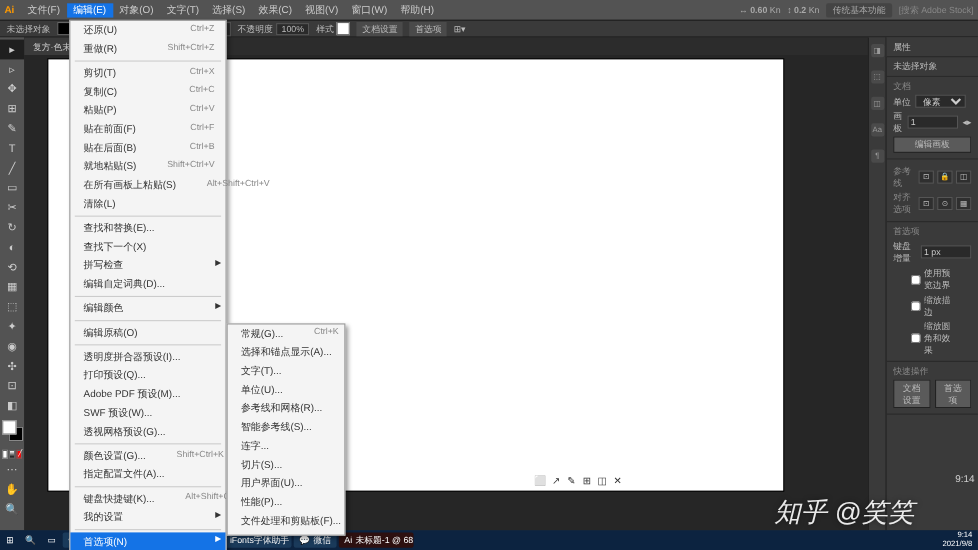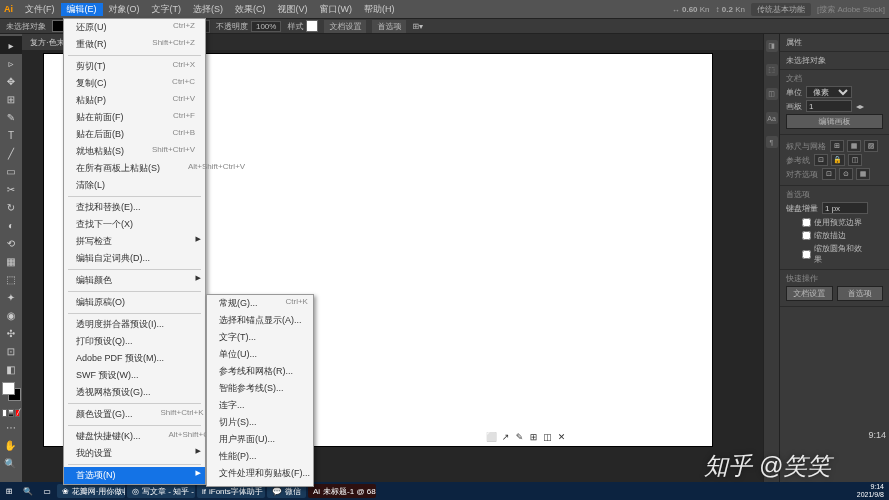--- a/index.html
+++ b/index.html
@@ -27,21 +27,21 @@
 .tools .mini-swatch{display:flex;gap:1px;margin:1px 2px}
 .tools .mini-swatch div{width:8px;height:8px;border:1px solid #666}
 .canvas-wrap{flex:1;background:#262626;position:relative;overflow:hidden}
 .tab-strip{height:16px;background:#2c2c2c;display:flex;font-size:8px}
 .tab-strip .tab{padding:2px 8px;background:#3a3a3a;border-right:1px solid #222;color:#ccc;display:flex;align-items:center;gap:4px}
 .tab-strip .tab .x{font-size:8px;cursor:pointer}
 .artboard{position:absolute;left:22px;top:20px;width:668px;height:392px;background:#fff;box-shadow:0 0 0 1px #000}
 .floaty{position:absolute;left:460px;top:395px;display:flex;gap:3px;padding:2px 4px;border-radius:3px}
 .floaty span{width:11px;height:11px;display:inline-flex;align-items:center;justify-content:center;font-size:9px;color:#333}
 .floaty span.g{color:#1a8}
-.panel-col{width:110px;background:#3a3a3a;border-left:1px solid #222;display:flex;flex-direction:column;font-size:8px;color:#bbb}
+.panel-col{width:84px;background:#3a3a3a;border-left:1px solid #222;display:flex;flex-direction:column;font-size:8px;color:#bbb}
 .panel-col .phdr{padding:3px 6px;background:#3a3a3a;border-bottom:1px solid #2a2a2a}
 .panel-col .section{padding:3px 6px;border-bottom:1px solid #2a2a2a}
 .panel-col .row{display:flex;gap:4px;align-items:center;margin:2px 0}
 .panel-col select,.panel-col input{background:#2a2a2a;border:1px solid #555;color:#ccc;font-size:8px;padding:0 2px;width:46px;height:12px}
 .panel-col .btn{background:#5a5a5a;border:1px solid #222;padding:1px 4px;text-align:center;font-size:8px;cursor:pointer;flex:1}
 .panel-col .chk{display:flex;gap:3px;align-items:center;padding:1px 16px}
 .panel-col .chk input{width:9px;height:9px}
 .panel-col .iconrow{display:flex;gap:3px}
 .panel-col .iconrow span{width:14px;height:12px;border:1px solid #555;background:#2f2f2f;display:inline-flex;align-items:center;justify-content:center;font-size:7px}
 .collapsed-col{width:16px;background:#3a3a3a;border-left:1px solid #222;display:flex;flex-direction:column;gap:12px;padding-top:6px;align-items:center}
@@ -194,28 +194,20 @@
           <span>画板</span>
           <input value="1" style="">
           <span>◂▸</span>
         </div>
       <div class="row">
           <div class="btn">编辑画板</div>
         </div>
     </div>
     <div class="section">
       <div class="row">
-          <span style="color:#888">标尺与网格</span>
-          <div class="iconrow">
-            <span>⊞</span>
-            <span>▦</span>
-            <span>▨</span>
-          </div>
-        </div>
-      <div class="row">
           <span style="color:#888">参考线</span>
           <div class="iconrow">
             <span>⊡</span>
             <span>🔒</span>
             <span>◫</span>
           </div>
         </div>
       <div class="row">
           <span style="color:#888">对齐选项</span>
           <div class="iconrow">
@@ -342,20 +334,24 @@
     </div>
     <div class="mrow">
       <span class="lab">透视网格预设(G)...</span>
       <span class="sc"></span>
     </div>
     <div class="sep"></div>
     <div class="mrow">
       <span class="lab">颜色设置(G)...</span>
       <span class="sc">Shift+Ctrl+K</span>
     </div>
+    <div class="mrow">
+      <span class="lab">指定配置文件(A)...</span>
+      <span class="sc"></span>
+    </div>
     <div class="sep"></div>
     <div class="mrow">
       <span class="lab">键盘快捷键(K)...</span>
       <span class="sc">Alt+Shift+Ctrl+K</span>
     </div>
     <div class="mrow arrow">
       <span class="lab">我的设置</span>
       <span class="sc"></span>
     </div>
     <div class="sep"></div>

